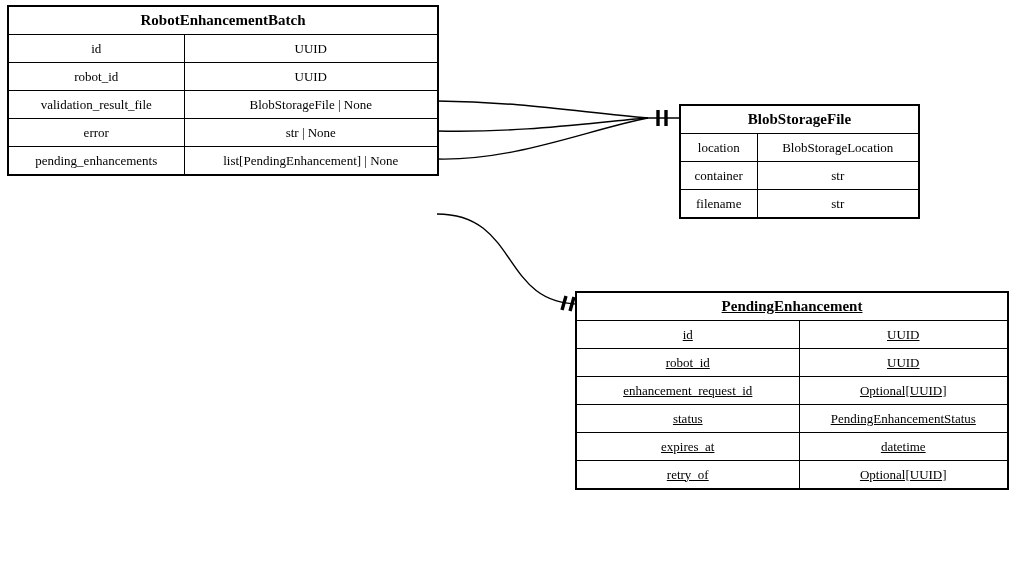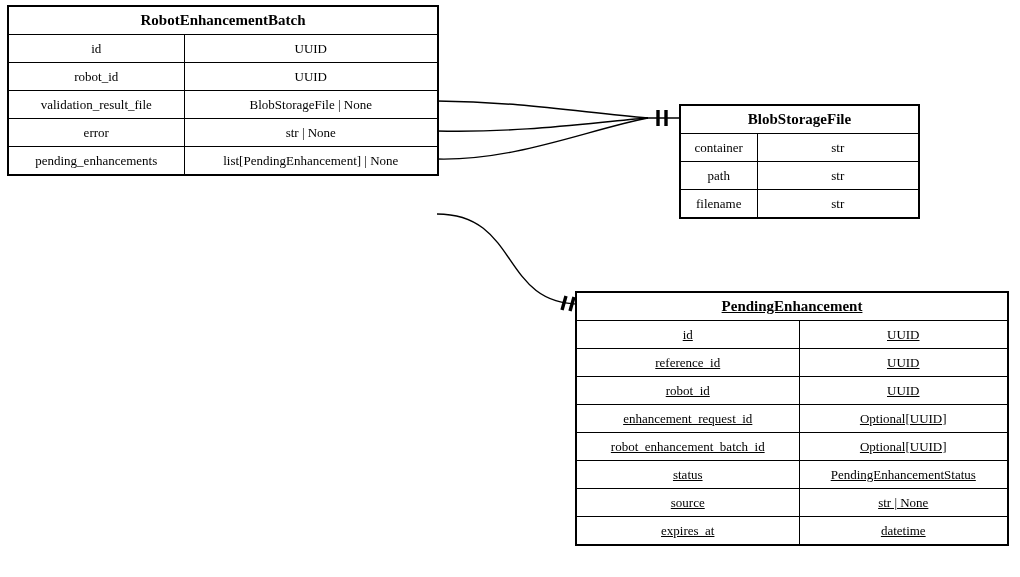--- a/index.html
+++ b/index.html
@@ -119,25 +119,25 @@
         <col style="width:77px">
         <col style="width:162px">
       </colgroup>
     <thead>
       <tr>
         <th colspan="2">BlobStorageFile</th>
       </tr>
     </thead>
     <tbody>
         <tr>
-          <td>container</td>
-          <td>str</td>
+          <td>location</td>
+          <td>BlobStorageLocation</td>
         </tr>
         <tr>
-          <td>path</td>
+          <td>container</td>
           <td>str</td>
         </tr>
         <tr>
           <td>filename</td>
           <td>str</td>
         </tr>
       </tbody>
   </table>
 
   <table class="entity" style="left:575px; top:291px; width:432px;text-decoration:underline;">
@@ -149,43 +149,35 @@
       <tr>
         <th colspan="2">PendingEnhancement</th>
       </tr>
     </thead>
     <tbody>
         <tr>
           <td>id</td>
           <td>UUID</td>
         </tr>
         <tr>
-          <td>reference_id</td>
-          <td>UUID</td>
-        </tr>
-        <tr>
           <td>robot_id</td>
           <td>UUID</td>
         </tr>
         <tr>
           <td>enhancement_request_id</td>
           <td>Optional[UUID]</td>
         </tr>
         <tr>
-          <td>robot_enhancement_batch_id</td>
-          <td>Optional[UUID]</td>
-        </tr>
-        <tr>
           <td>status</td>
           <td>PendingEnhancementStatus</td>
         </tr>
         <tr>
-          <td>source</td>
-          <td>str | None</td>
+          <td>expires_at</td>
+          <td>datetime</td>
         </tr>
         <tr>
-          <td>expires_at</td>
-          <td>datetime</td>
+          <td>retry_of</td>
+          <td>Optional[UUID]</td>
         </tr>
       </tbody>
   </table>
 
 </div>
 
 </body></html>

